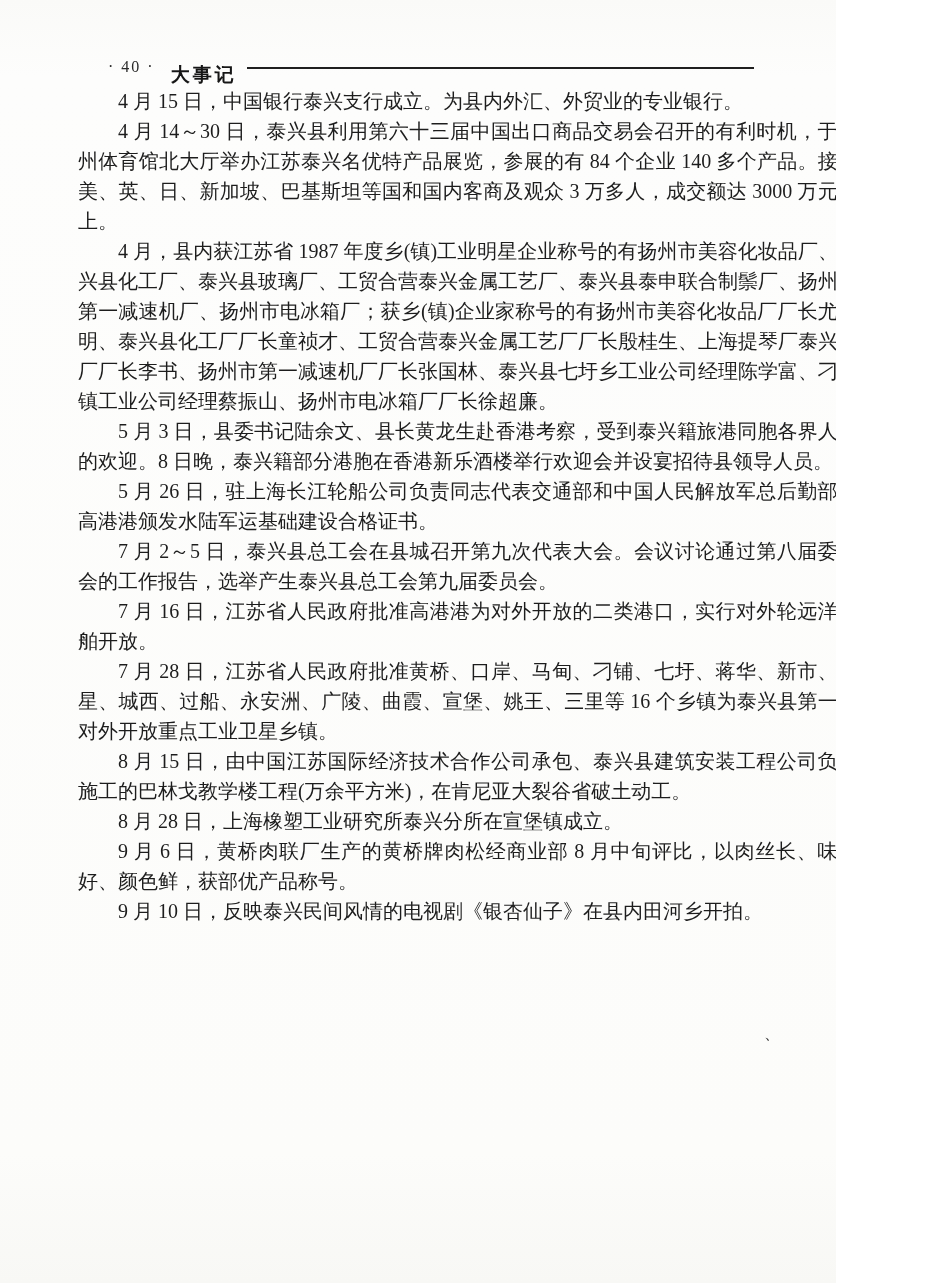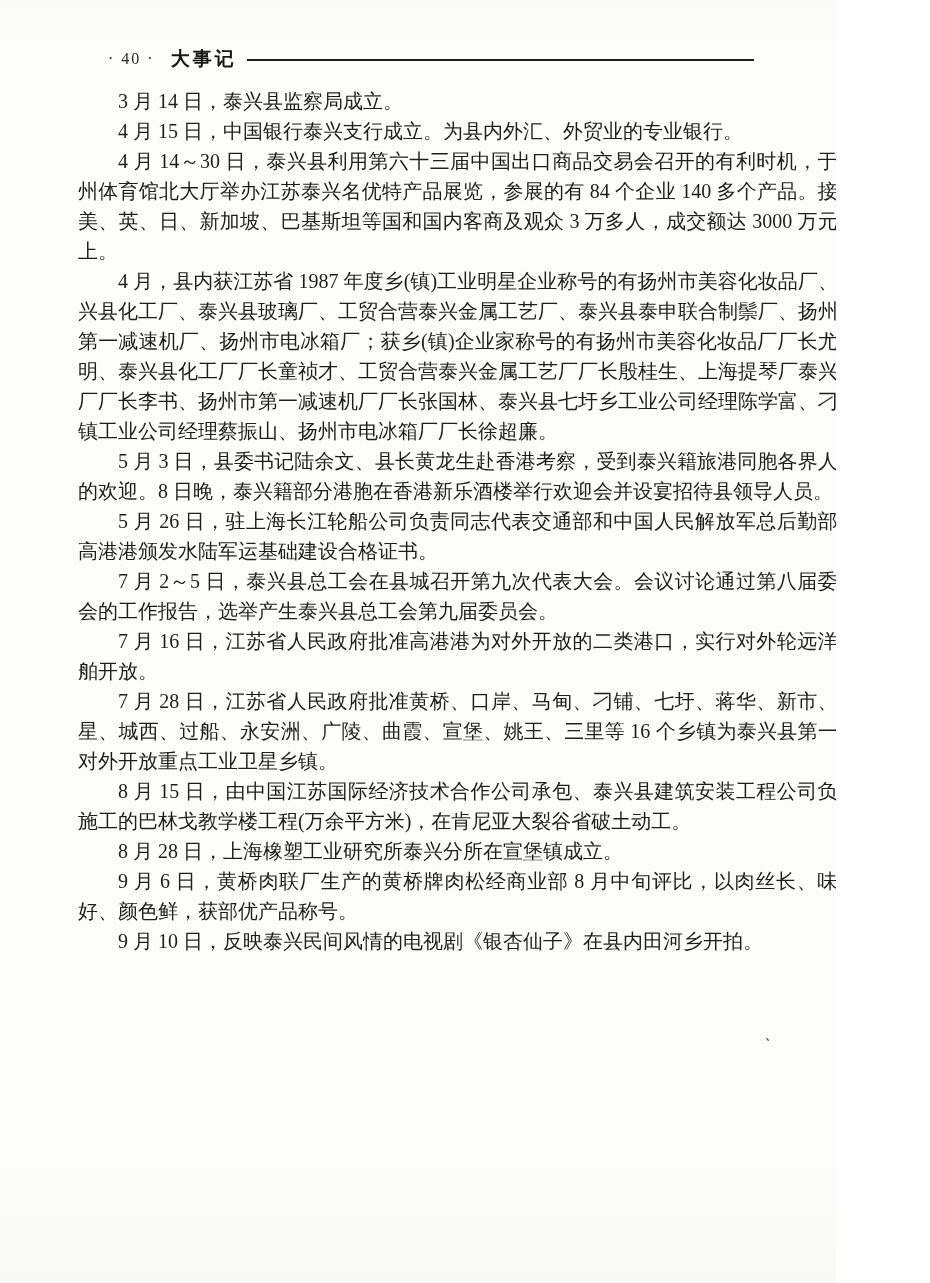--- a/index.html
+++ b/index.html
@@ -30,20 +30,21 @@
     white-space: nowrap;
   }
   .section-title {
     font-family: "DejaVu Sans", "Liberation Sans", sans-serif;
     font-weight: bold;
     font-size: 19px;
     letter-spacing: 3px;
     margin-left: 16px;
     white-space: nowrap;
     color: #161616;
+    margin-top: 16px;
   }
   .header-rule {
     flex: 1;
     height: 2px;
     background: #1f1f1f;
     margin-left: 10px;
     margin-top: 2px;
   }
   .content {
     position: absolute;
@@ -74,21 +75,20 @@
 
 <div class="page">
 
   <header class="page-header">
     <span class="page-number">· 40 ·</span>
     <span class="section-title">大事记</span>
     <span class="header-rule"></span>
   </header>
 
   <main class="content" id="paragraphs">
-      <p class="para">3 月 14 日，泰兴县监察局成立。</p>
       <p class="para">4 月 15 日，中国银行泰兴支行成立。为县内外汇、外贸业的专业银行。</p>
       <p class="para">4 月 14～30 日，泰兴县利用第六十三届中国出口商品交易会召开的有利时机，于广州体育馆北大厅举办江苏泰兴名优特产品展览，参展的有 84 个企业 140 多个产品。接待美、英、日、新加坡、巴基斯坦等国和国内客商及观众 3 万多人，成交额达 3000 万元以上。</p>
       <p class="para">4 月，县内获江苏省 1987 年度乡(镇)工业明星企业称号的有扬州市美容化妆品厂、泰兴县化工厂、泰兴县玻璃厂、工贸合营泰兴金属工艺厂、泰兴县泰申联合制鬃厂、扬州市第一减速机厂、扬州市电冰箱厂；获乡(镇)企业家称号的有扬州市美容化妆品厂厂长尤俊明、泰兴县化工厂厂长童祯才、工贸合营泰兴金属工艺厂厂长殷桂生、上海提琴厂泰兴分厂厂长李书、扬州市第一减速机厂厂长张国林、泰兴县七圩乡工业公司经理陈学富、刁铺镇工业公司经理蔡振山、扬州市电冰箱厂厂长徐超廉。</p>
       <p class="para">5 月 3 日，县委书记陆余文、县长黄龙生赴香港考察，受到泰兴籍旅港同胞各界人士的欢迎。8 日晚，泰兴籍部分港胞在香港新乐酒楼举行欢迎会并设宴招待县领导人员。</p>
       <p class="para">5 月 26 日，驻上海长江轮船公司负责同志代表交通部和中国人民解放军总后勤部对高港港颁发水陆军运基础建设合格证书。</p>
       <p class="para">7 月 2～5 日，泰兴县总工会在县城召开第九次代表大会。会议讨论通过第八届委员会的工作报告，选举产生泰兴县总工会第九届委员会。</p>
       <p class="para">7 月 16 日，江苏省人民政府批准高港港为对外开放的二类港口，实行对外轮远洋船舶开放。</p>
       <p class="para">7 月 28 日，江苏省人民政府批准黄桥、口岸、马甸、刁铺、七圩、蒋华、新市、天星、城西、过船、永安洲、广陵、曲霞、宣堡、姚王、三里等 16 个乡镇为泰兴县第一批对外开放重点工业卫星乡镇。</p>
       <p class="para">8 月 15 日，由中国江苏国际经济技术合作公司承包、泰兴县建筑安装工程公司负责施工的巴林戈教学楼工程(万余平方米)，在肯尼亚大裂谷省破土动工。</p>
       <p class="para">8 月 28 日，上海橡塑工业研究所泰兴分所在宣堡镇成立。</p>

